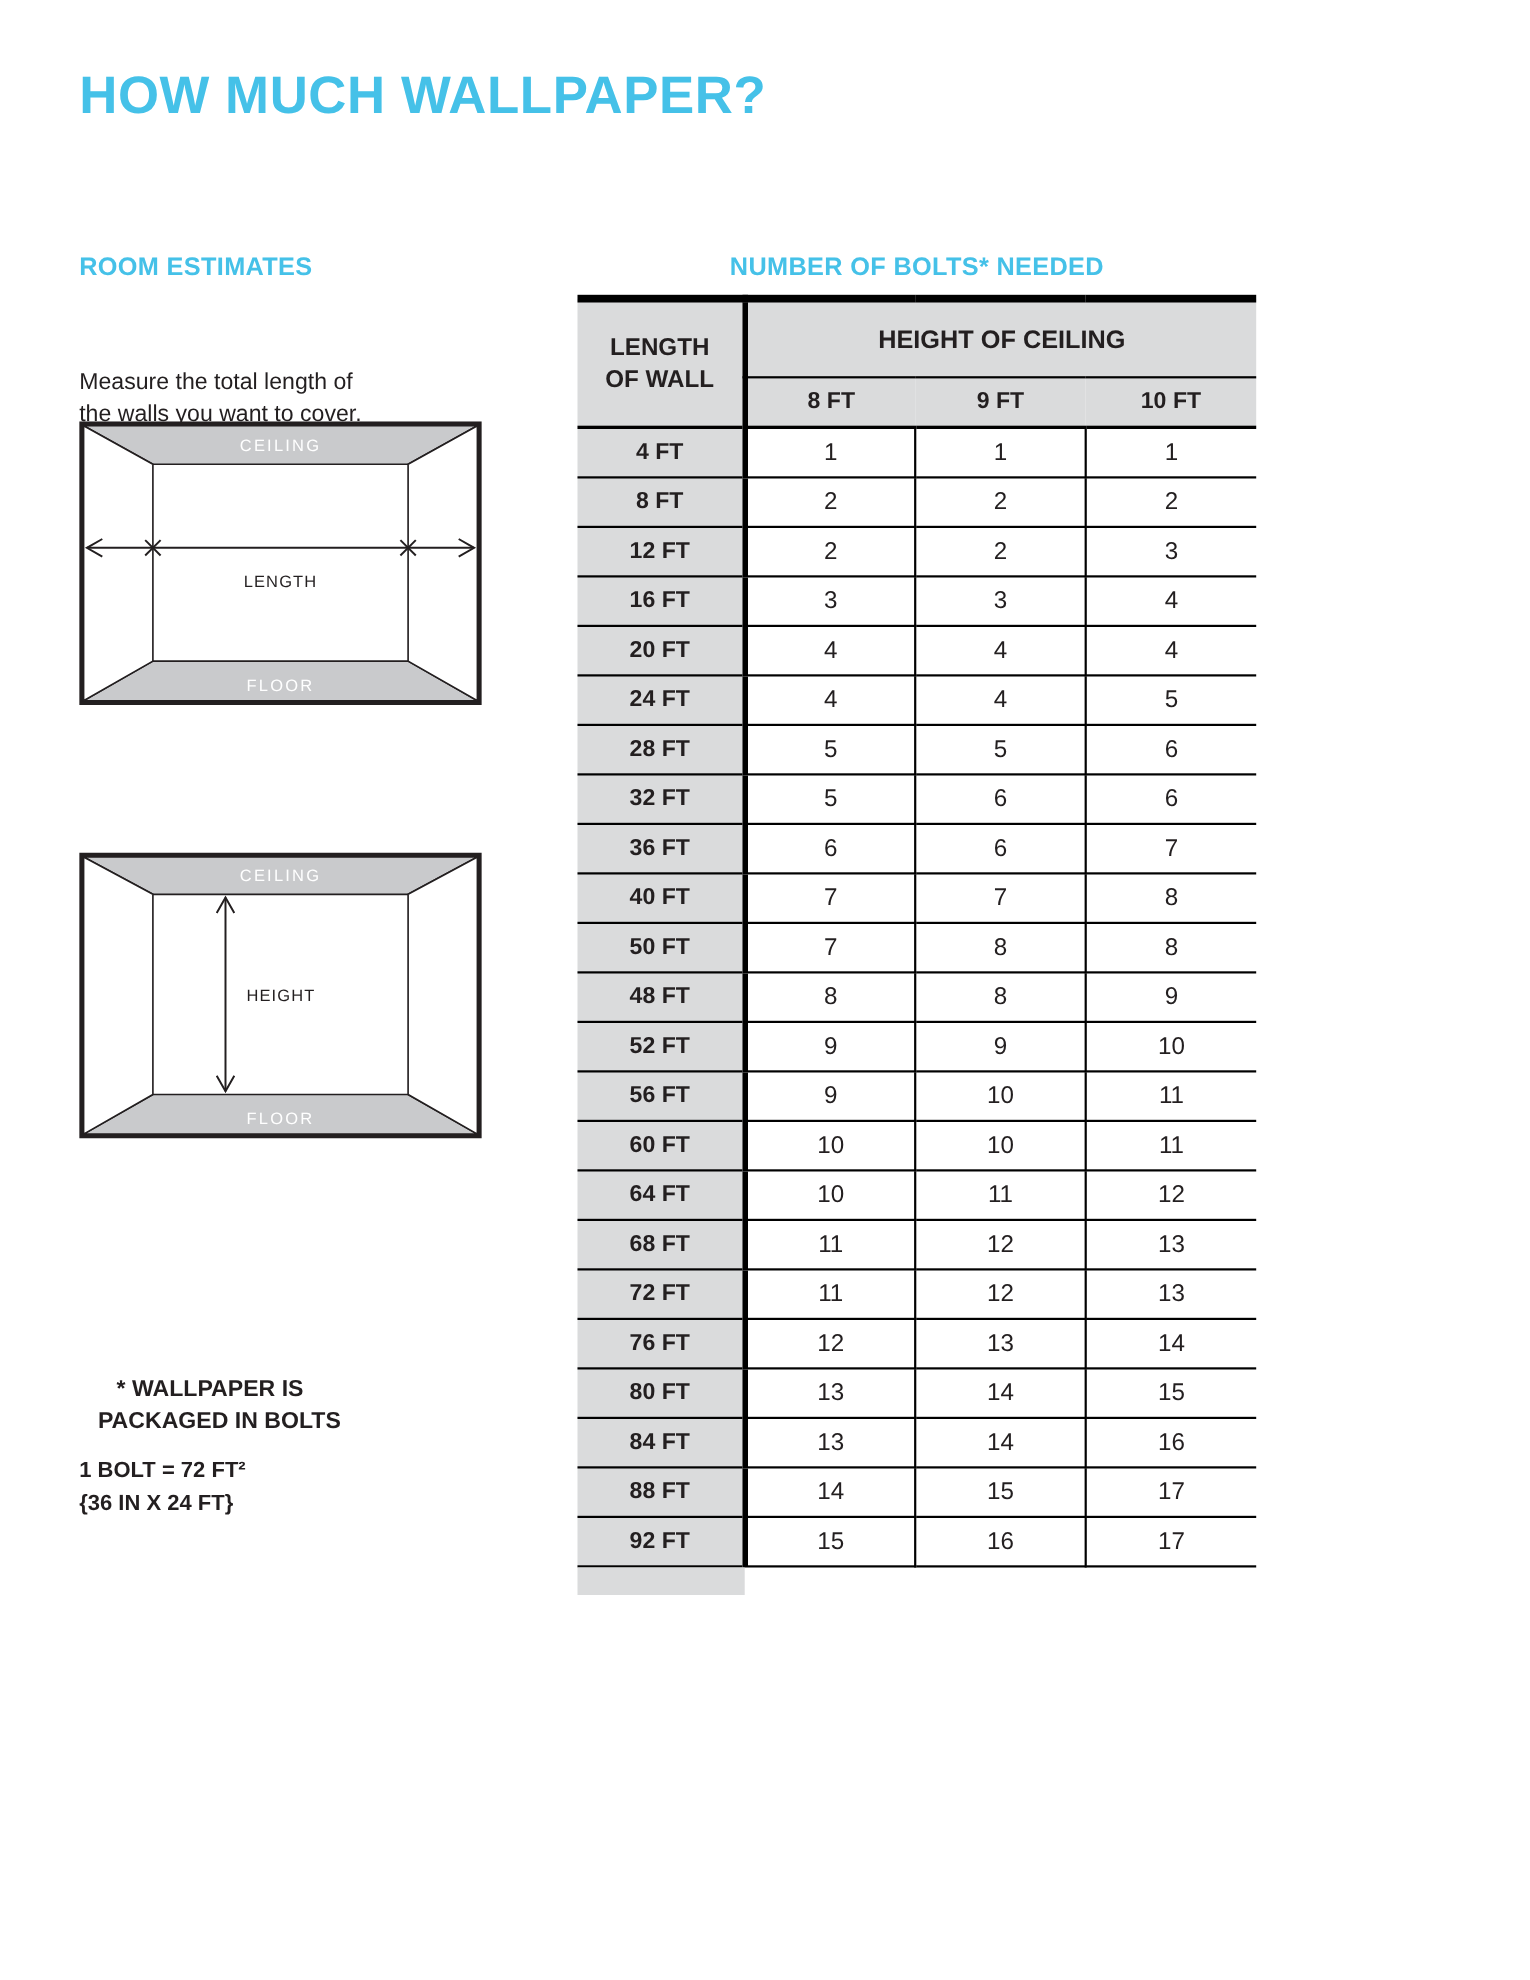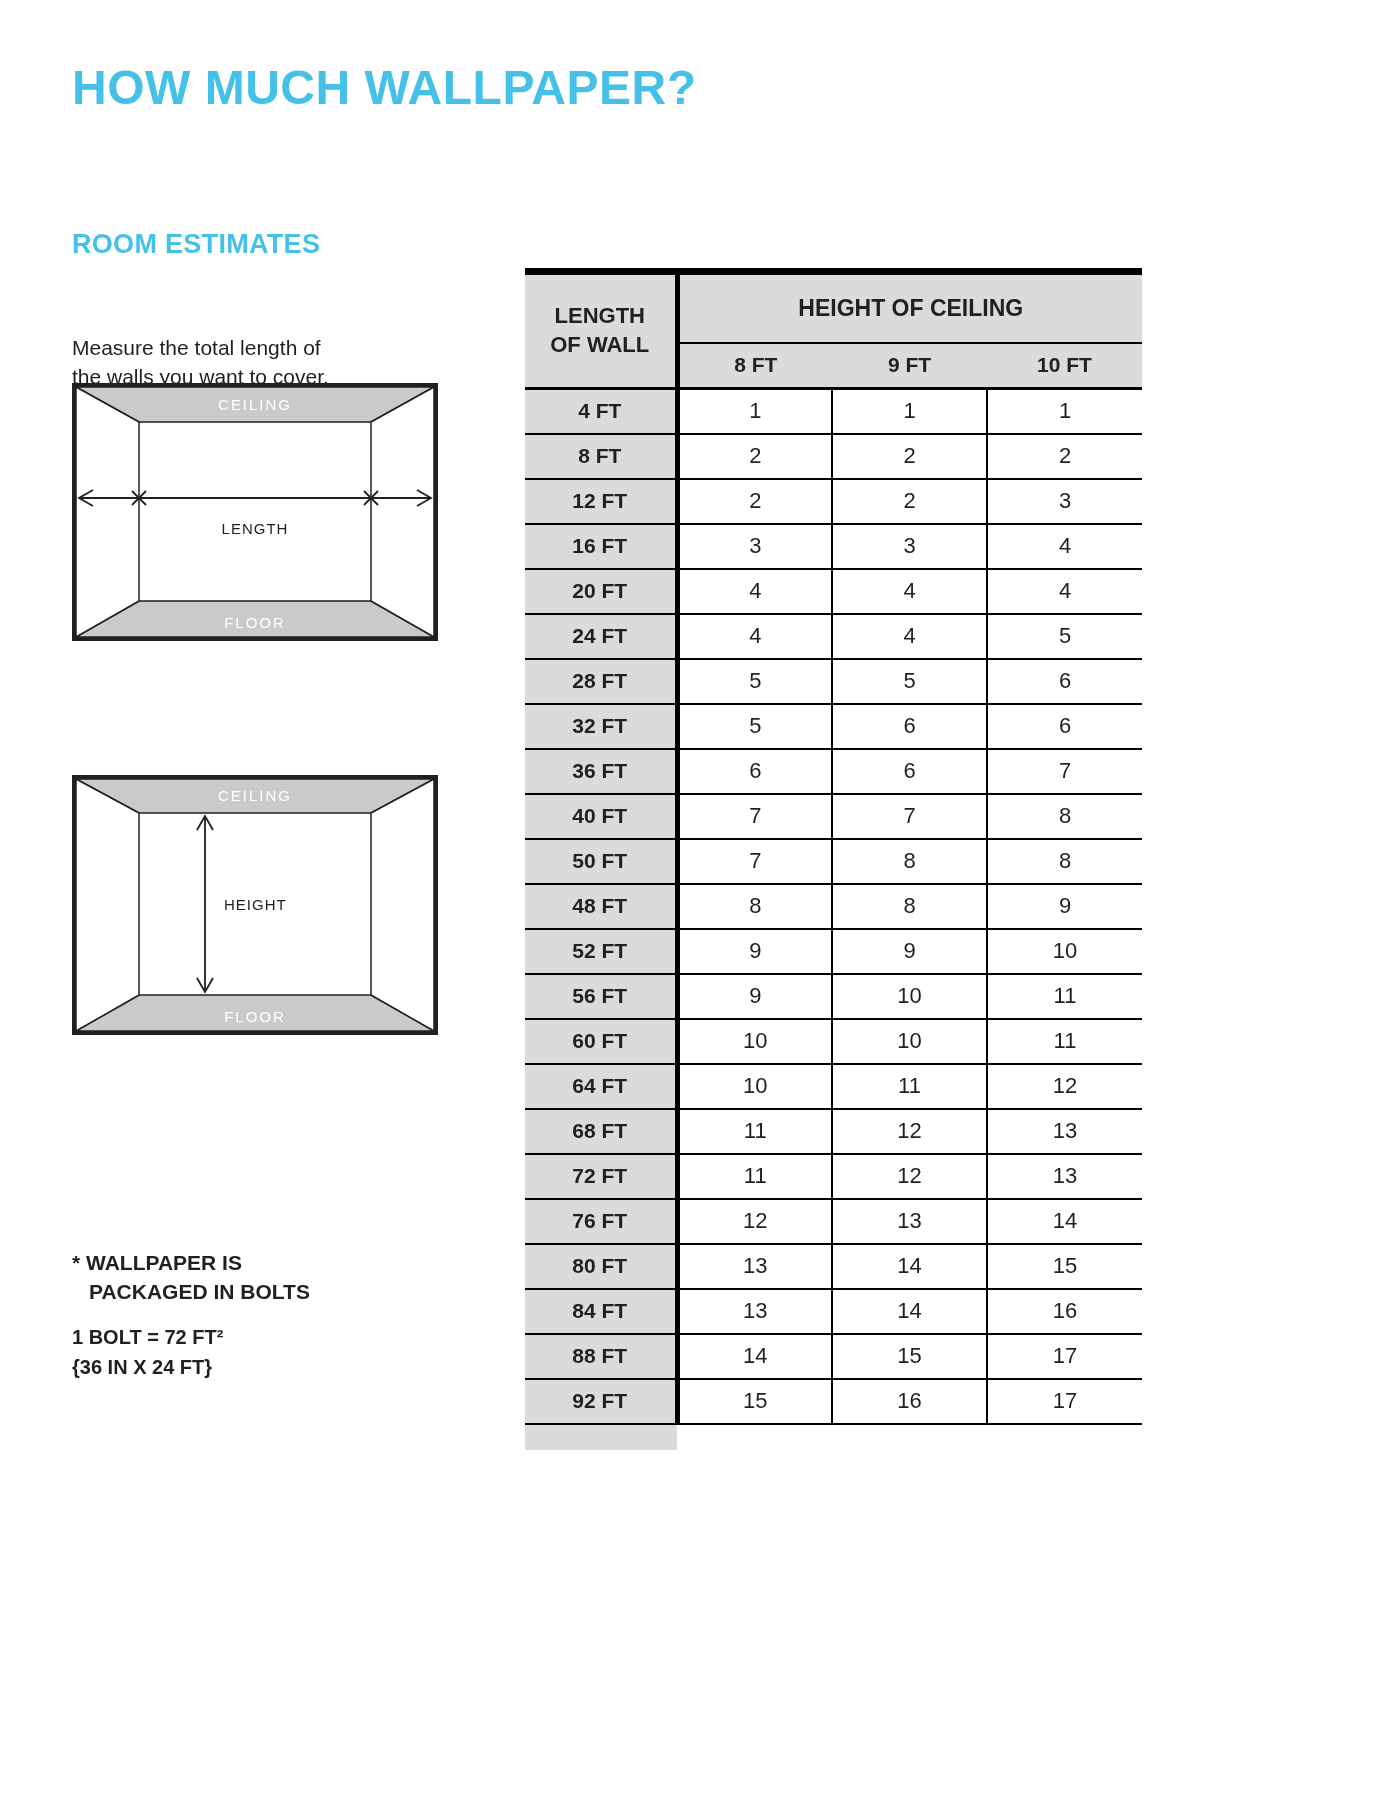--- a/index.html
+++ b/index.html
@@ -3,37 +3,37 @@
 <meta charset="utf-8">
 <style>
   * { margin:0; padding:0; box-sizing:border-box; }
   :root { --accent:#45C1E8; --ink:#231F20; --cellgray:#DADBDC; --diagray:#C9CACC; }
   body { background:#ffffff; font-family:"Liberation Sans", sans-serif; color:var(--ink); }
   .page { position:relative; width:1391px; height:1472px; background:#ffffff; overflow:hidden; }
 
   .title { position:absolute; left:72px; top:60px; font-size:48px; font-weight:bold;
            color:var(--accent); letter-spacing:0.5px; }
 
-  .section-heading { font-size:27px; font-weight:bold; color:var(--accent); letter-spacing:0.3px; }
+  .section-heading { font-size:23px; font-weight:bold; color:var(--accent); letter-spacing:0.3px; }
   .heading-left  { position:absolute; left:72px; top:229px; }
   .heading-right { position:absolute; left:525px; top:229px; width:617px; text-align:center; }
 
   .para { position:absolute; left:72px; font-size:21px; line-height:1.36;
           white-space:pre-line; color:var(--ink);margin-top:48px; }
   .para-step1 { top:286px; }
   .para-step2 { top:680px; }
   .para-step3 { top:1072px; }
 
   .diagram { position:absolute; left:72px; }
   .diagram-length { top:383px; }
   .diagram-height { top:775px; }
   .dlabel-light { fill:#ffffff; font-size:15px; letter-spacing:2px; font-family:"Liberation Sans", sans-serif; }
   .dlabel-dark  { fill:var(--ink); font-size:15px; letter-spacing:1px; font-family:"Liberation Sans", sans-serif; }
 
-  .footnote { position:absolute; left:72px; top:1248px; font-size:21px; font-weight:bold; line-height:1.4; }
+  .footnote { position:absolute; left:72px; top:1248px; font-size:21px; font-weight:bold; line-height:1.4;text-align:center; }
   .footnote .indent { padding-left:17px; }
   .bolt-info { position:absolute; left:72px; top:1322px; font-size:20px; font-weight:bold; line-height:1.5; }
 
   .table-wrap { position:absolute; left:525px; top:268px; width:617px; }
   table.bolts { border-collapse:collapse; table-layout:fixed; width:617px;
                 border-top:7px solid #000; }
   table.bolts th, table.bolts td { text-align:center; vertical-align:middle; }
   table.bolts thead th { background:var(--cellgray); }
   th.corner { width:152px; border-right:5px solid #000; border-bottom:3px solid #000;
               font-size:22px; font-weight:bold; white-space:pre-line; line-height:1.3; }
@@ -50,20 +50,21 @@
 </style>
 </head>
 <body>
 
 <div class="page">
 
   <h1 class="title">HOW MUCH WALLPAPER?</h1>
 
   <h2 class="section-heading heading-left">ROOM ESTIMATES</h2>
 
+  <h2 class="section-heading heading-right">NUMBER OF BOLTS* NEEDED</h2>
 
   <p class="para para-step1">Measure the total length of
 the walls you want to cover.</p>
 
   <svg class="diagram diagram-length" width="366" height="258" viewBox="0 0 366 258">
     <rect x="2" y="2" width="362" height="254" fill="#ffffff" stroke="#231F20" stroke-width="4"></rect>
     <polygon points="4,4 362,4 299,39 67,39" fill="#C9CACC" stroke="#231F20" stroke-width="1.5"></polygon>
     <polygon points="67,218 299,218 362,254 4,254" fill="#C9CACC" stroke="#231F20" stroke-width="1.5"></polygon>
     <polygon points="4,4 67,39 67,218 4,254" fill="#ffffff" stroke="#231F20" stroke-width="1.5"></polygon>
     <polygon points="362,4 299,39 299,218 362,254" fill="#ffffff" stroke="#231F20" stroke-width="1.5"></polygon>

